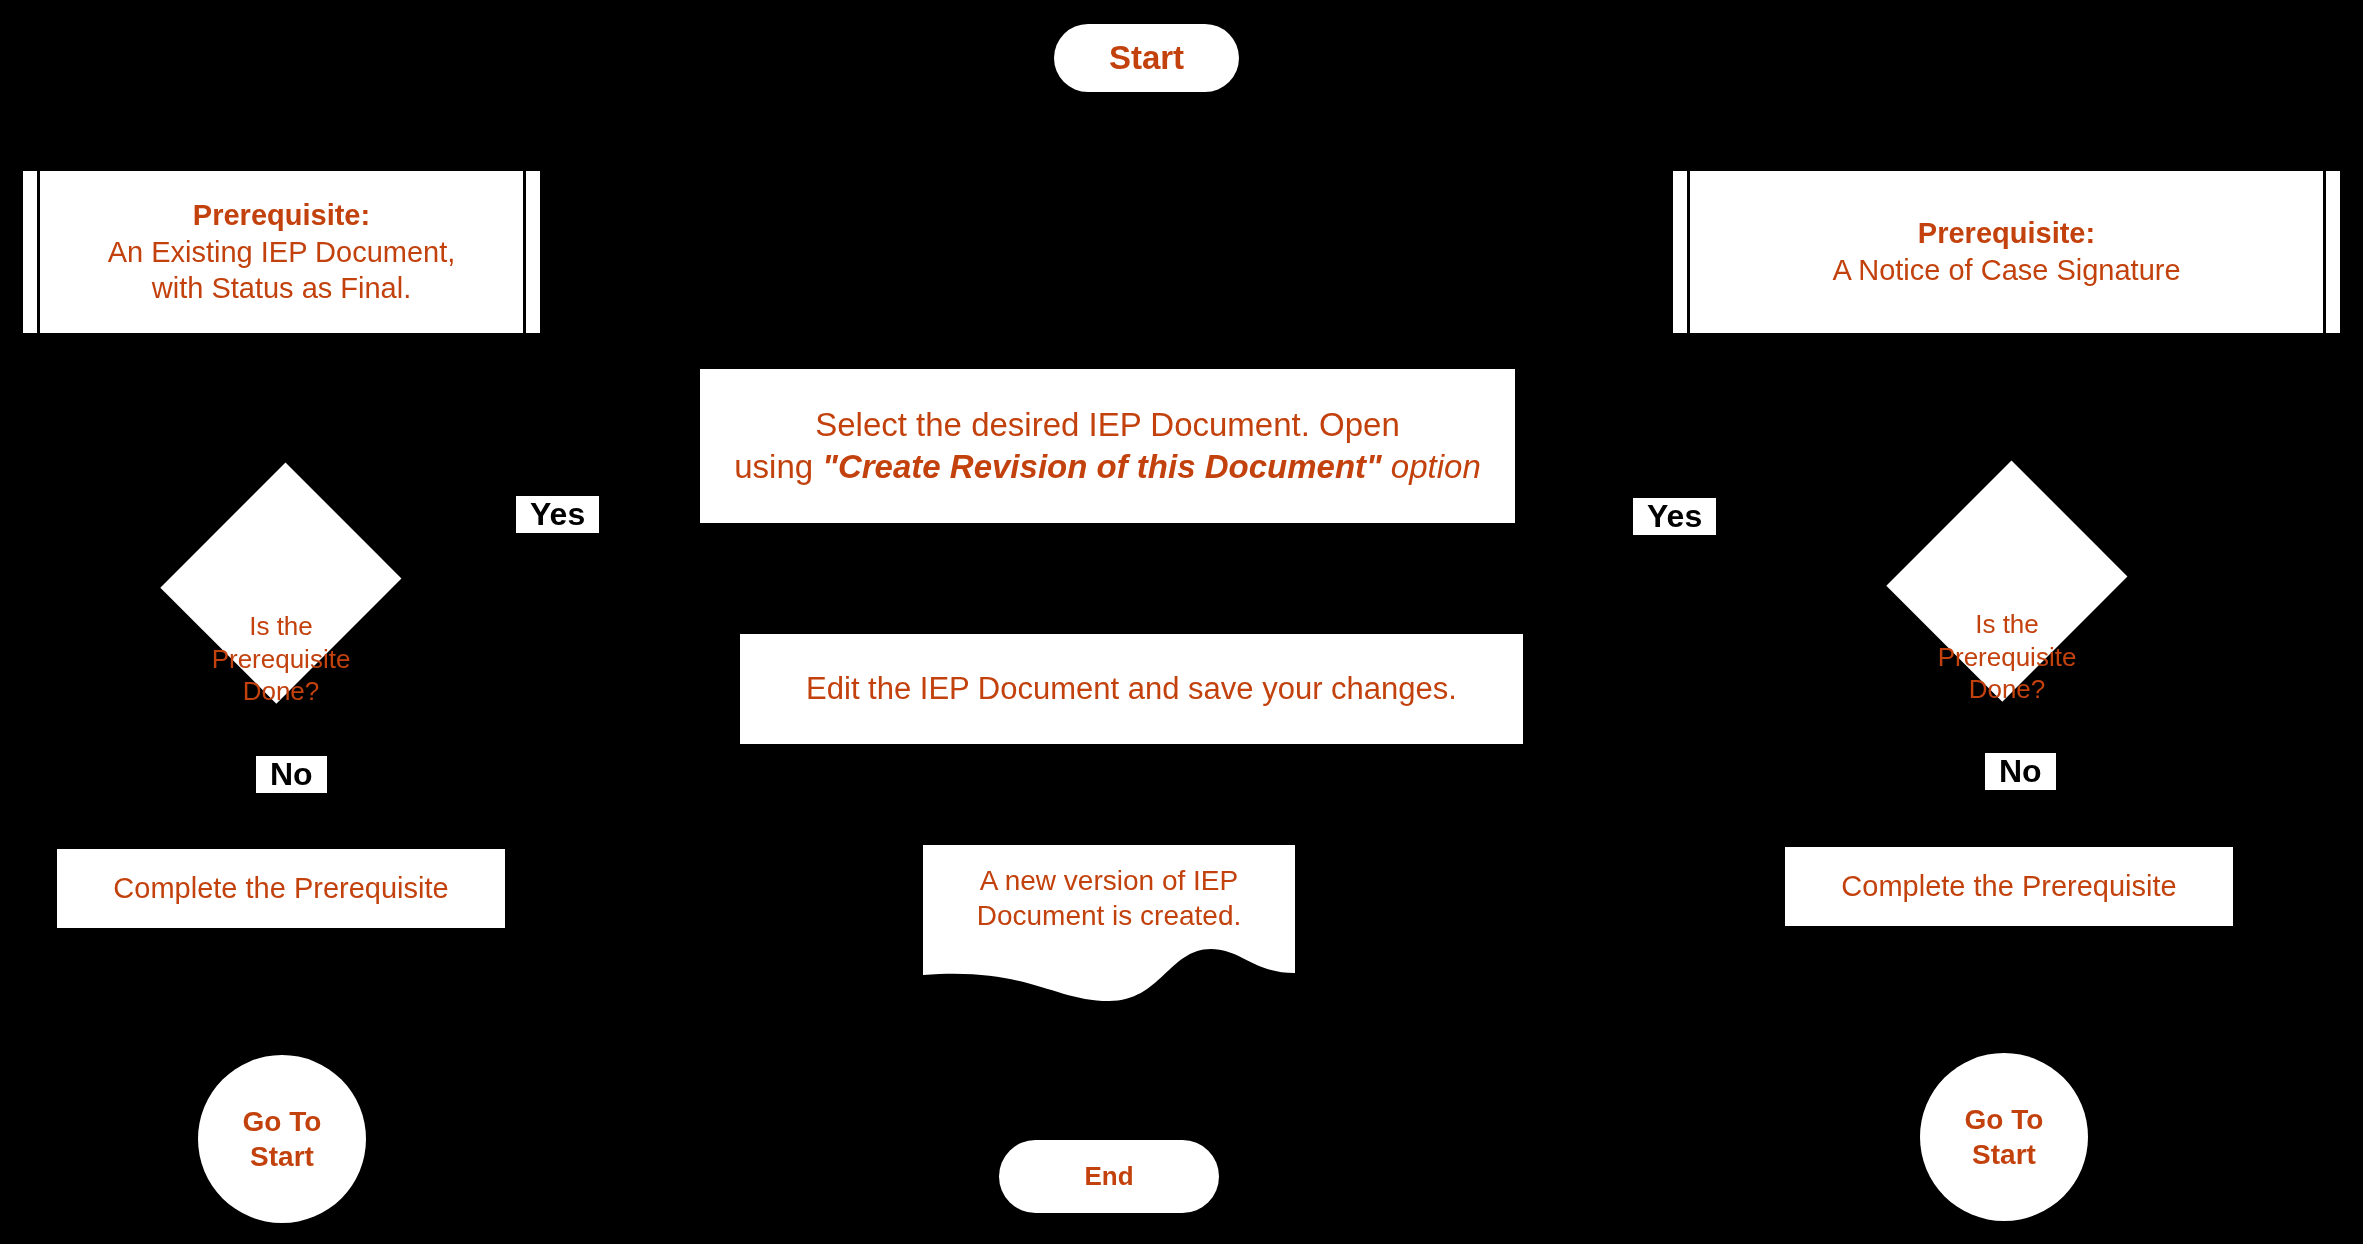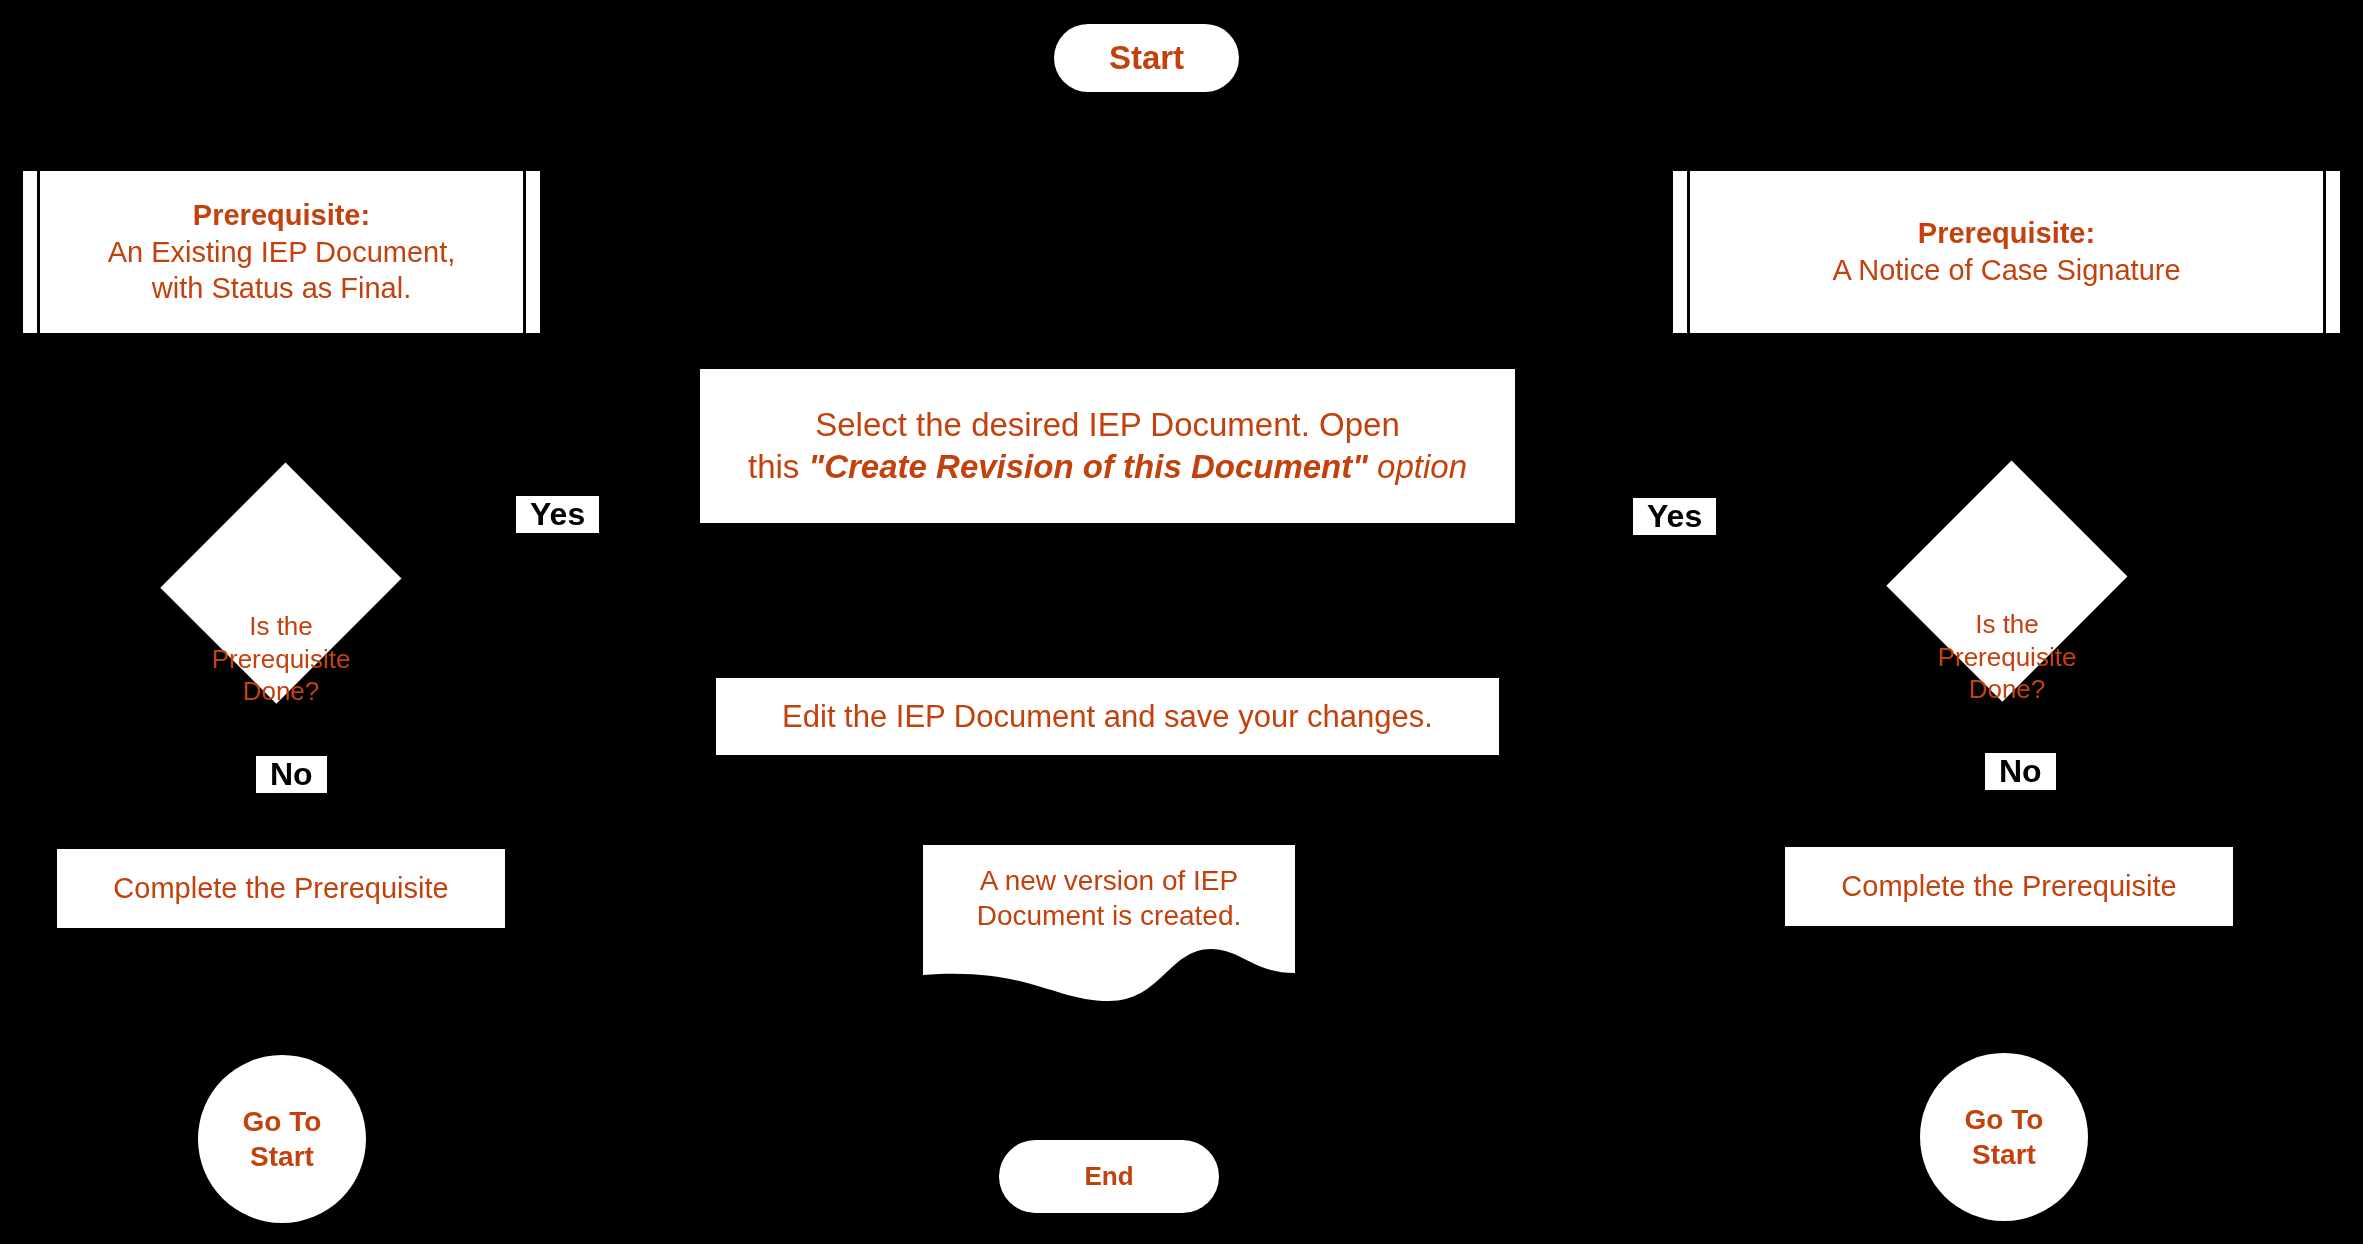--- a/index.html
+++ b/index.html
@@ -147,25 +147,25 @@
     <span class="bar-r"></span>
     <div class="predef-text">
       <span class="ttl">Prerequisite:</span>
       <span>A Notice of Case Signature</span><br>
     </div>
   </div>
 
   <div class="node process" style="left:700px; top:369px; width:815px; height:154px; font-size:33px;">
     <div style="padding:0 18px;">
       <span>Select the desired IEP Document. Open</span><br>
-      <span>this </span><span class="em-bi">"Create Revision of this Document"</span><span class="em-i"> option</span>
-    </div>
-  </div>
-
-  <div class="node process" style="left:716px; top:634px; width:783px; height:77px; font-size:31px;margin-top:44px;">
+      <span>using </span><span class="em-bi">"Create Revision of this Document"</span><span class="em-i"> option</span>
+    </div>
+  </div>
+
+  <div class="node process" style="left:740px; top:634px; width:783px; height:110px; font-size:31px;">
     <span>Edit the IEP Document and save your changes.</span>
   </div>
 
   <div class="node decision" style="left:165px; top:458px; width:232px; height:250px; font-size:26px;">
     <span class="diamond-shape"></span>
     <div class="decision-text">
       <span>Is the</span><br>
       <span>Prerequisite</span><br>
       <span>Done?</span>
     </div>

